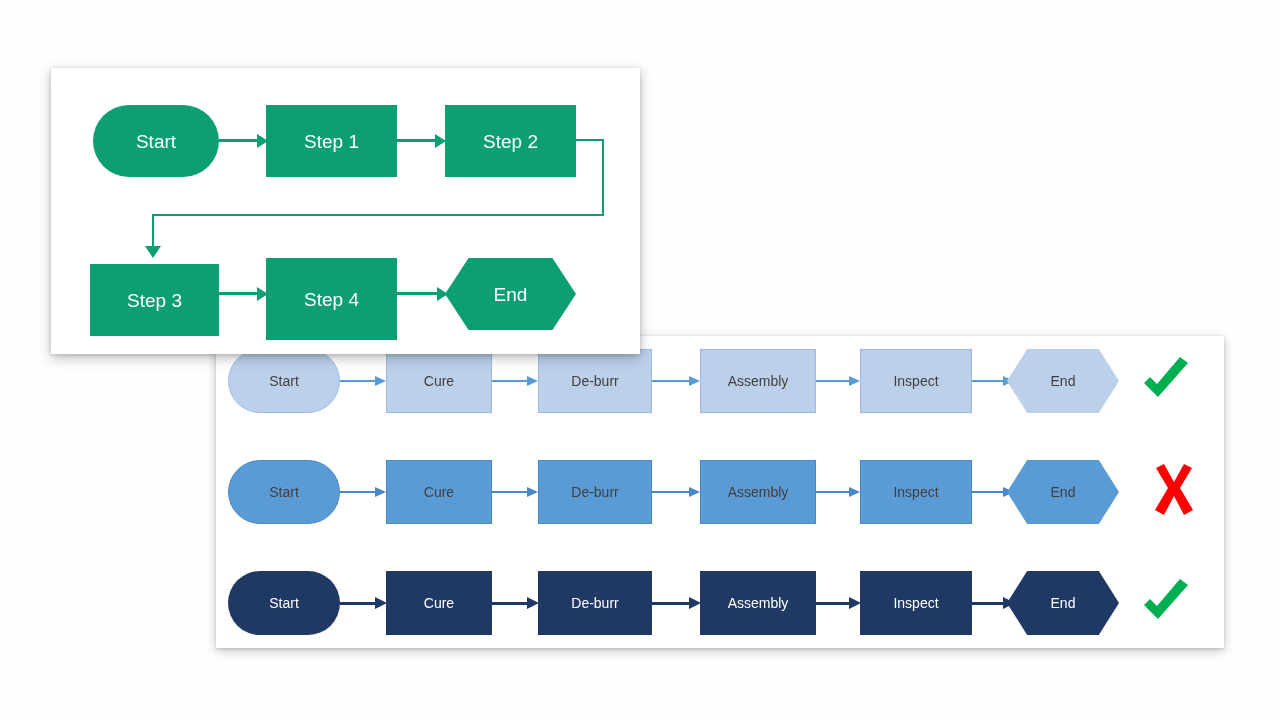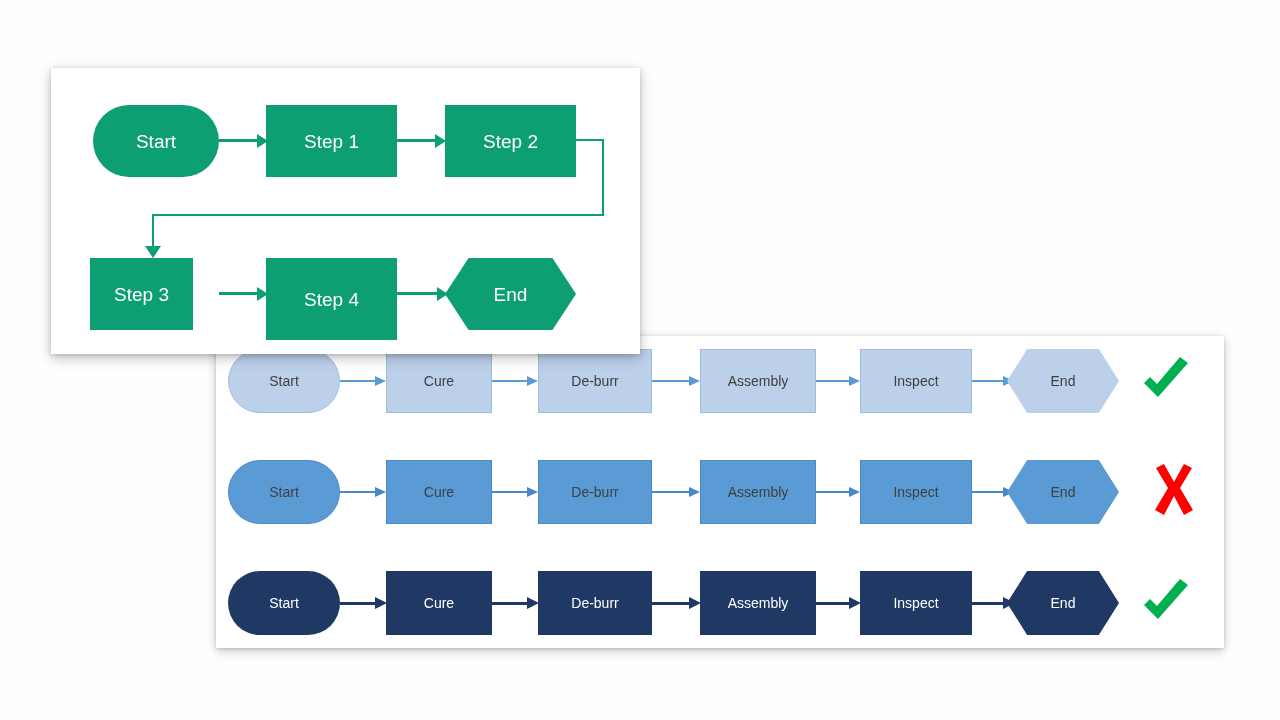--- a/index.html
+++ b/index.html
@@ -218,21 +218,21 @@
     <div class="shape rect g-shape" style="left:394px;top:37px;width:131px;height:72px;text-align:right;">
       <span>Step 2</span>
     </div>
 
     <div class="g-line" style="left:525px;top:71px;width:28px;height:2px;"></div>
     <div class="g-line" style="left:551px;top:71px;width:2px;height:77px;"></div>
     <div class="g-line" style="left:101px;top:146px;width:452px;height:2px;"></div>
     <div class="g-line" style="left:101px;top:146px;width:2px;height:36px;"></div>
     <div class="g-arrow-down" style="left:94px;top:178px;"></div>
 
-    <div class="shape rect g-shape" style="left:39px;top:190px;width:103px;height:72px;">
+    <div class="shape rect g-shape" style="left:39px;top:196px;width:129px;height:72px;">
       <span>Step 3</span>
     </div>
     <div class="g-line" style="left:168px;top:224px;width:40px;height:3px;"></div>
     <div class="g-arrow" style="left:206px;top:219px;"></div>
 
     <div class="shape rect g-shape" style="left:215px;top:190px;width:131px;height:82px;">
       <span>Step 4</span>
     </div>
     <div class="g-line" style="left:346px;top:224px;width:42px;height:3px;"></div>
     <div class="g-arrow" style="left:386px;top:219px;"></div>

